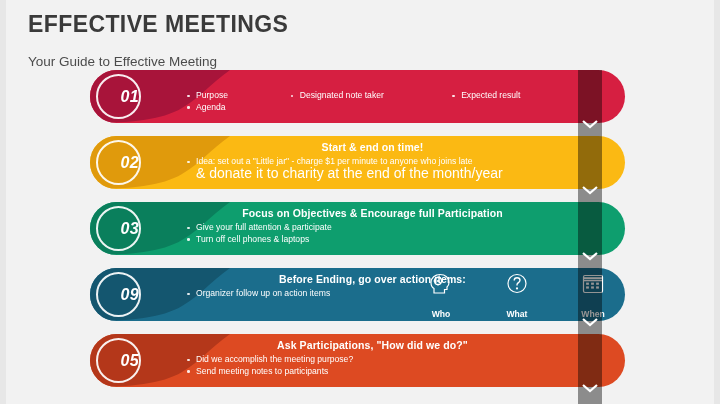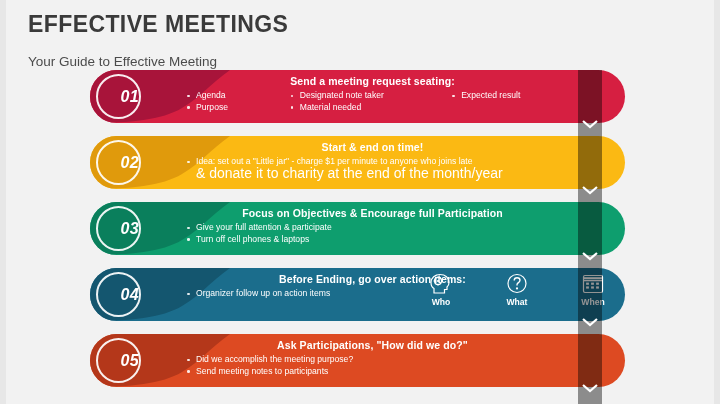--- a/index.html
+++ b/index.html
@@ -104,21 +104,21 @@
   }
 
   
   .icons {
     position:absolute; left:235px; top:4px;
     display:flex; gap:34px;
   }
   .icon-item { width:42px; text-align:center; }
   .icon-item svg { display:block; margin:0 auto; }
   .icon-label {
-    color:#fff; font-size:8.6px; font-weight:bold; margin-top:1px;
+    color:#fff; font-size:8.6px; font-weight:bold; margin-top:13px;
   }
 
   
   .band {
     position:absolute;
     left:578px; top:70px;
     width:24px; height:334px;
     background:rgba(0,0,0,.42);
   }
   .chev {
@@ -150,29 +150,27 @@
             <path id="sw0" d="M0,0 L140,0 C120,14 112,26 92,38 C72,50 40,53 0,53 Z" fill="#a8143a"></path>
           </svg>
         </div>
       </div>
       <div class="numwrap">
         <div class="numring">
           <span class="numtxt">01</span>
         </div>
       </div>
       <div class="content">
-        <div class="headline">Send a meeting request seating:</div>
         <div class="bullets cols">
           <div class="bcol c1">
+            <div class="bullet">Purpose</div>
             <div class="bullet">Agenda</div>
-            <div class="bullet">Purpose</div>
           </div>
           <div class="bcol c2">
             <div class="bullet">Designated note taker</div>
-            <div class="bullet">Material needed</div>
           </div>
           <div class="bcol c3">
             <div class="bullet">Expected result</div>
           </div>
         </div>
       </div>
     </div>
 
     <div class="row">
       <div class="bar" id="bar1" style="background: rgb(251, 185, 19);">
@@ -221,21 +219,21 @@
     <div class="row">
       <div class="bar" id="bar3" style="background: rgb(27, 109, 140);">
         <div class="swoosh">
           <svg width="175" height="53" viewBox="0 0 175 53">
             <path id="sw3" d="M0,0 L140,0 C120,14 112,26 92,38 C72,50 40,53 0,53 Z" fill="#14566f"></path>
           </svg>
         </div>
       </div>
       <div class="numwrap">
         <div class="numring">
-          <span class="numtxt">04</span>
+          <span class="numtxt">09</span>
         </div>
       </div>
       <div class="content">
         <div class="headline">Before Ending, go over action items:</div>
         <div class="bullets">
           <div class="bullet">Organizer follow up on action items</div>
         </div>
         <div class="icons">
           <div class="icon-item">
             <span>

